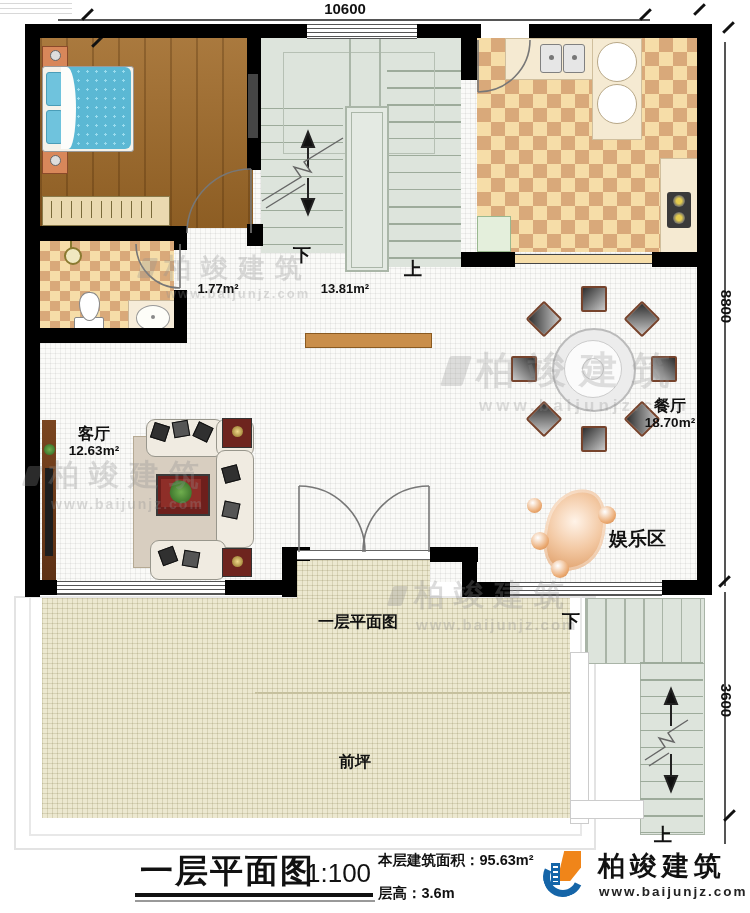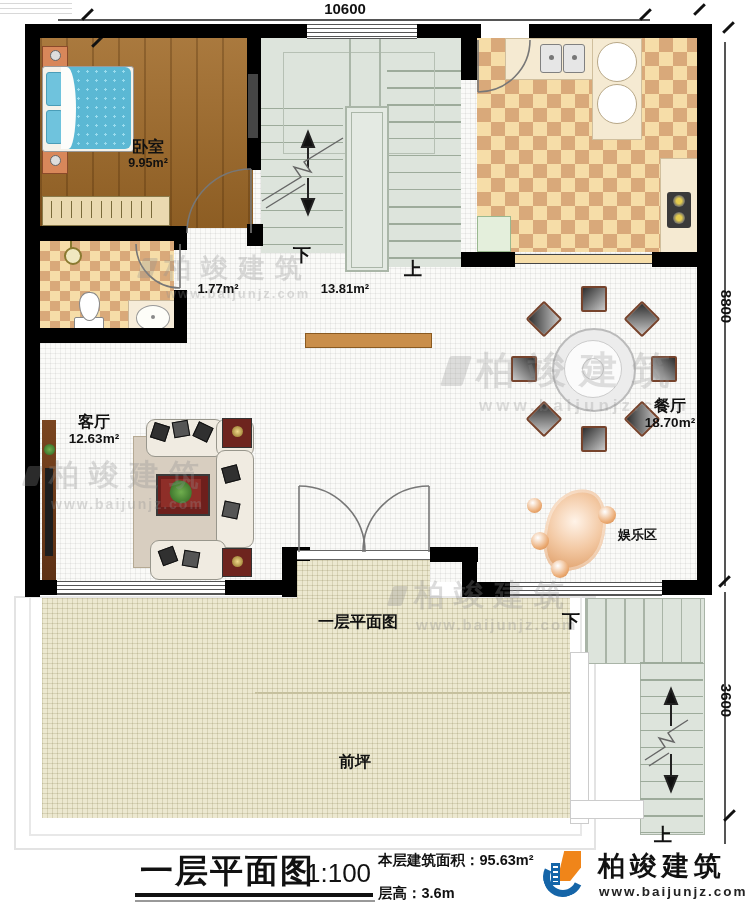--- a/index.html
+++ b/index.html
@@ -18,21 +18,21 @@
   
   .wall{background:#000;z-index:30;}
   .windowH{background-color:#fff;background-image:repeating-linear-gradient(180deg,#555 0 1px,transparent 1px 4px);border-bottom:1px solid #555;z-index:31;}
   .tick{width:15px;height:3px;background:#111;transform:rotate(-45deg);z-index:6;}
   .dimline{background:#555;z-index:5;}
   .dimlabel{font-weight:bold;font-size:15px;color:#111;text-align:center;z-index:6;}
   
   .label{z-index:50;font-weight:bold;color:#111;text-align:center;line-height:1.12;}
   .label .nm{font-size:16px;}
   .label .ar{font-size:12.5px;}
-  .cjk-lg{font-size:13px;}
+  .cjk-lg{font-size:19px;}
   
   .wm{z-index:45;color:#8f8f8f;opacity:.30;font-weight:bold;white-space:nowrap;}
   .wm .row{display:flex;align-items:center;}
   .wm-mark{display:inline-block;width:15px;height:20px;background:currentColor;transform:skewX(-18deg);border-radius:2px;margin-right:9px;}
   .wm .big{letter-spacing:10px;}
   .wm .url{letter-spacing:2px;}
   
   .f{z-index:10;}
   .sofa{background:#f0ebe1;border:1.5px solid #98968c;border-radius:9px;}
   .pillow{position:absolute;width:14px;height:14px;background:#303030;border:1px solid #111;z-index:11;}
@@ -261,33 +261,29 @@
     <div class="url" style="font-size:14px;margin-left:26px;">www.baijunjz.com</div>
   </div>
   <div class="abs wm" style="left:390px;top:575px;">
     <div class="row">
         <span class="wm-mark"></span>
         <span class="big" style="font-size:30px;">柏竣建筑</span>
       </div>
     <div class="url" style="font-size:15px;margin-left:26px;">www.baijunjz.com</div>
   </div>
 
-  <div class="abs label" style="left:98px;top:138px;width:100px;">
-    <div class="nm cjk-lg">卧室</div>
-    <div class="ar">9.95m²</div>
-  </div>
   <div class="abs label ar" style="left:183px;top:282px;width:70px;font-size:13px;">1.77m²</div>
   <div class="abs label ar" style="left:305px;top:282px;width:80px;font-size:13px;">13.81m²</div>
   <div class="abs label" style="left:287px;top:245px;width:30px;font-size:18px;">下</div>
   <div class="abs label" style="left:398px;top:259px;width:30px;font-size:18px;">上</div>
   <div class="abs label" style="left:622px;top:397px;width:96px;">
     <div class="nm cjk-lg">餐厅</div>
     <div class="ar" style="font-size:13.5px;">18.70m²</div>
   </div>
-  <div class="abs label" style="left:44px;top:413px;width:100px;">
+  <div class="abs label" style="left:44px;top:425px;width:100px;">
     <div class="nm cjk-lg">客厅</div>
     <div class="ar" style="font-size:13.5px;">12.63m²</div>
   </div>
   <div class="abs label cjk-lg" style="left:585px;top:528px;width:105px;">娱乐区</div>
   <div class="abs label" style="left:308px;top:613px;width:100px;font-size:16px;">一层平面图</div>
   <div class="abs label" style="left:315px;top:753px;width:80px;font-size:16px;">前坪</div>
   <div class="abs label" style="left:556px;top:611px;width:30px;font-size:18px;">下</div>
   <div class="abs label" style="left:648px;top:825px;width:30px;font-size:18px;">上</div>
 
   <div class="abs tb" style="left:140px;top:849px;font-size:33px;letter-spacing:2px;">一层平面图</div>

